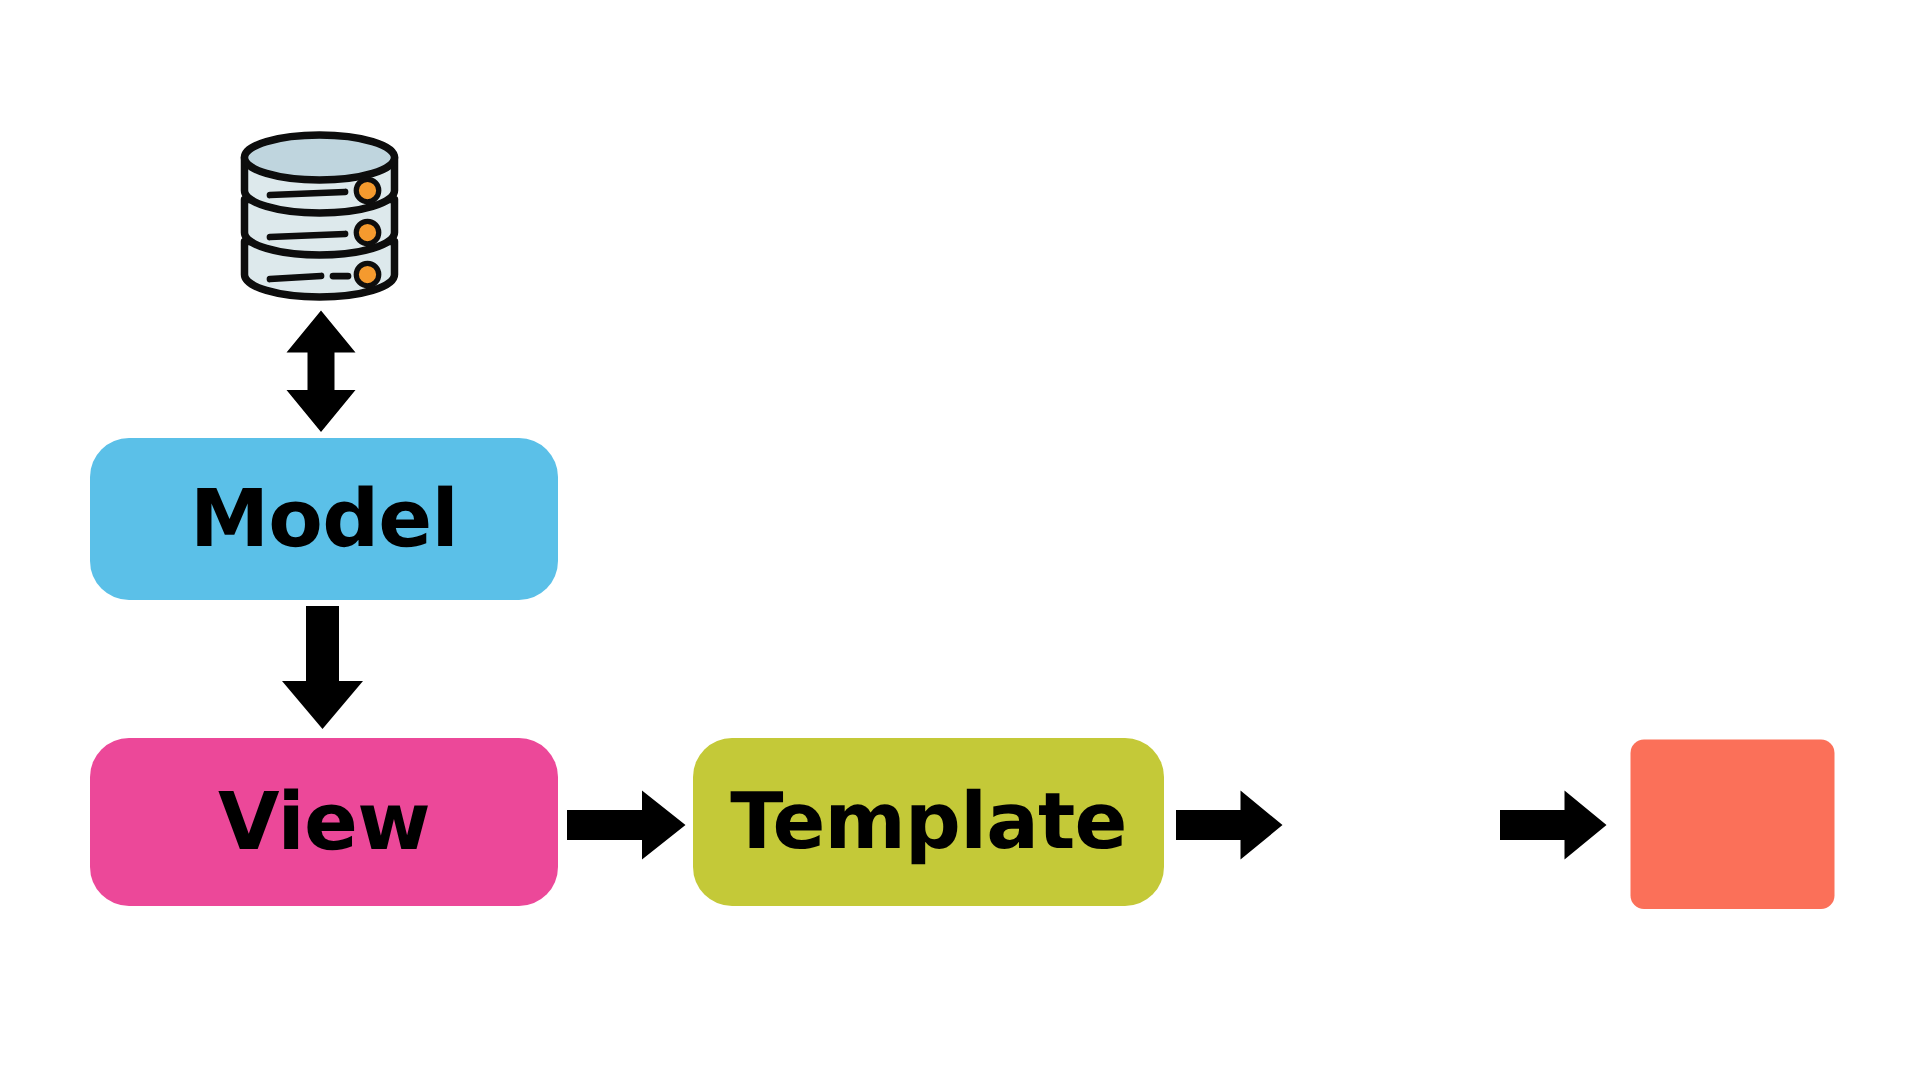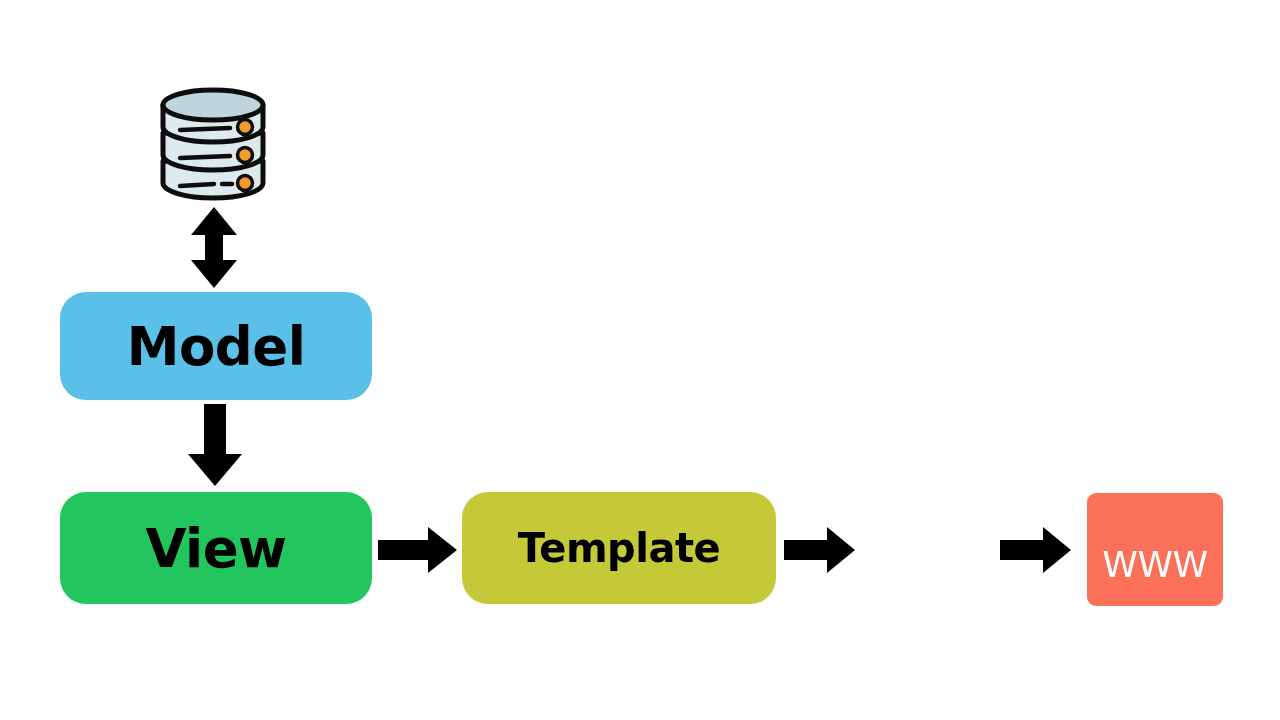--- a/index.html
+++ b/index.html
@@ -55,21 +55,21 @@
   }
   #node-view .node-label { font-size: 53px; }
 
   
   #node-template {
     left: 462px;
     top: 492px;
     width: 314px;
     height: 112px;
   }
-  #node-template .node-label { font-size: 40px; }
+  #node-template .node-label { font-size: 52px; }
 
   
   #node-url {
     left: 866px;
     top: 482px;
     width: 130px;
     height: 130px;
   }
   #node-url .diamond-shape {
     position: absolute;
@@ -206,21 +206,21 @@
   </svg>
 
   <div id="node-model" class="node rounded-box" style="background:#5BC0E8">
     <span class="node-label">Model</span>
   </div>
 
   <svg id="arrow-model-view" class="arrow-svg" width="58" height="84" viewBox="0 0 58 84" xmlns="http://www.w3.org/2000/svg">
     <path d="M18 0 L40 0 L40 50 L56 50 L29 82 L2 50 L18 50 Z" fill="#000000"></path>
   </svg>
 
-  <div id="node-view" class="node rounded-box" style="background:#22c55e">
+  <div id="node-view" class="node rounded-box" style="background:#ec4899">
     <span class="node-label">View</span>
   </div>
 
   <svg id="arrow-view-tpl" class="arrow-svg" width="80" height="48" viewBox="0 0 80 48" xmlns="http://www.w3.org/2000/svg">
     <path d="M0 14 L50 14 L50 1 L79 24 L50 47 L50 34 L0 34 Z" fill="#000000"></path>
   </svg>
 
   <div id="node-template" class="node rounded-box" style="background:#C4C938">
     <span class="node-label">Template</span>
   </div>
@@ -229,19 +229,16 @@
     <path d="M0 14 L43 14 L43 1 L71 24 L43 47 L43 34 L0 34 Z" fill="#000000"></path>
   </svg>
 
 
   <svg id="arrow-url-www" class="arrow-svg" width="72" height="48" viewBox="0 0 72 48" xmlns="http://www.w3.org/2000/svg">
     <path d="M0 14 L43 14 L43 1 L71 24 L43 47 L43 34 L0 34 Z" fill="#000000"></path>
   </svg>
 
   <div id="icon-browser">
     <div class="browser-frame">
-      <div class="browser-body">
-        <span class="browser-www">WWW</span>
-      </div>
     </div>
   </div>
 
 </div>
 
 </body></html>

